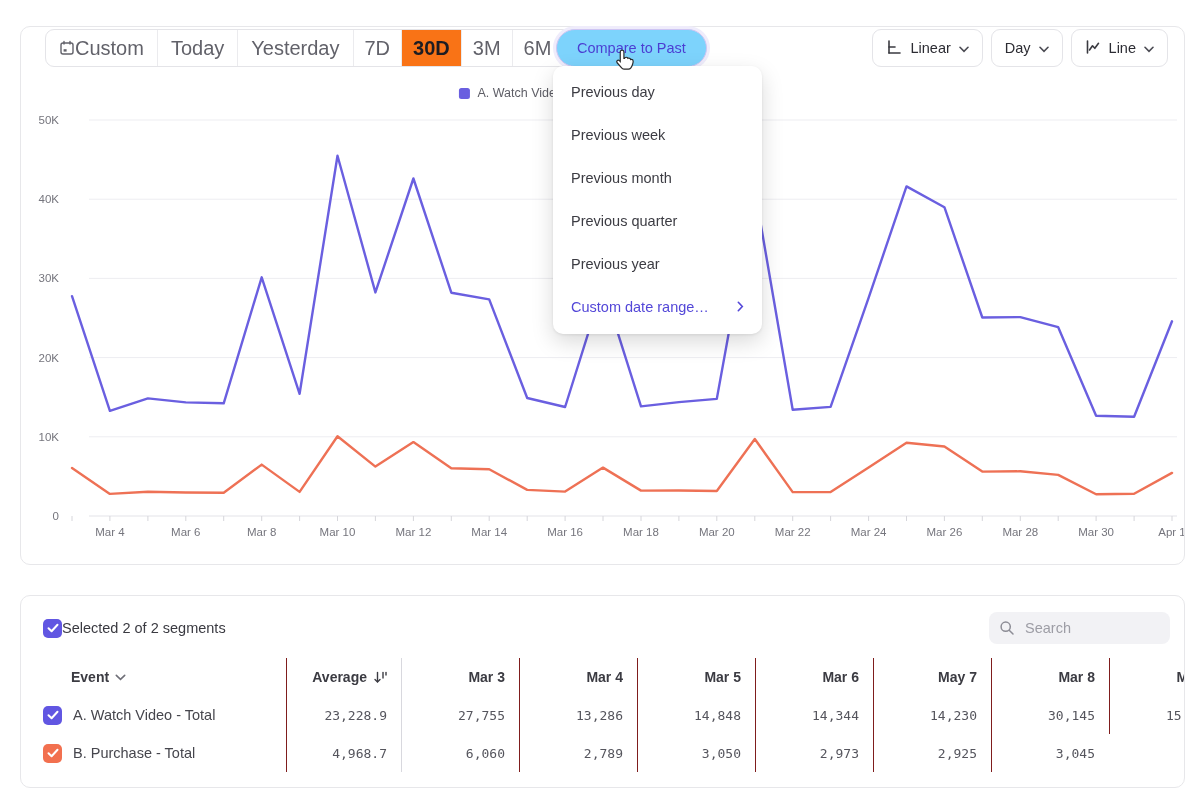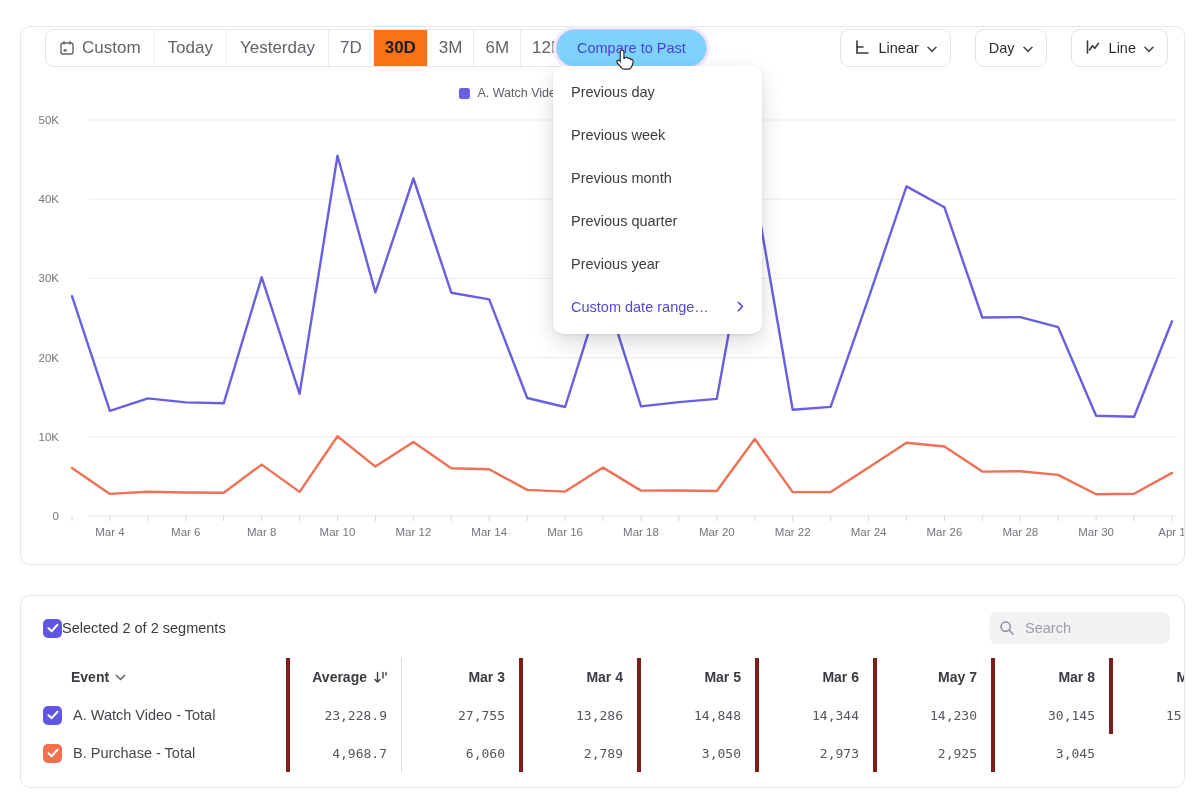--- a/index.html
+++ b/index.html
@@ -6,28 +6,28 @@
   body{
     width:1200px;height:802px;position:relative;overflow:hidden;
     background:#ffffff;color:#3c3c43;
     font-family:"Liberation Sans",sans-serif;
   }
   .card{background:#fff;border:1px solid #e7e7ea;border-radius:10px;box-sizing:border-box;}
   
   .chart-card{position:absolute;left:20px;top:26px;width:1165px;height:539px;}
   .toolbar{position:absolute;left:24px;right:16px;top:2px;height:38px;display:flex;align-items:center;}
   .segmented{display:flex;align-items:stretch;height:38px;border:1px solid #e4e4e8;border-radius:9px;overflow:hidden;box-sizing:border-box;background:#fff;}
-  .seg{display:flex;align-items:center;gap:7px;padding:0 13px;font-size:17px;color:#62626a;border-right:1px solid #ebebee;cursor:pointer;white-space:nowrap;justify-content:space-between;}
+  .seg{display:flex;align-items:center;padding:0 13px;font-size:20px;color:#62626a;border-right:1px solid #ebebee;cursor:pointer;white-space:nowrap;justify-content:space-between;}
   .seg.short{padding:0 11px;}
   .seg:last-child{border-right:none;}
   .seg.active{background:#f97316;color:#1d1d23;font-weight:700;}
   .compare-btn{position:absolute;left:511px;top:0;height:38px;padding:3px 20px;border-radius:19px;
     background:#7dd3fc;color:#4b3ed2;font-size:14.5px;font-weight:500;border:1px solid #cec5f3;
     display:flex;align-items:center;cursor:pointer;font-family:inherit;box-shadow:0 0 0 3px #efecfb;}
-  .toolbar-right{margin-left:auto;display:flex;gap:24px;align-items:center;}
+  .toolbar-right{margin-left:auto;display:flex;gap:8px;align-items:center;}
   .tbtn{height:38px;display:flex;align-items:center;gap:8px;padding:0 13px;border:1px solid #e4e4e8;
     border-radius:9px;background:#fff;font-size:14.5px;color:#2c2c33;cursor:pointer;font-family:inherit;}
   .chart-layer{position:absolute;left:0;top:0;width:1163px;height:537px;}
   .ylab{font:11.5px "Liberation Sans",sans-serif;fill:#75757d;text-anchor:end;}
   .xlab{font:11.5px "Liberation Sans",sans-serif;fill:#75757d;text-anchor:middle;}
   .legend{position:absolute;top:59px;left:50%;transform:translateX(-50%);display:flex;gap:22px;align-items:center;}
   .legend-item{display:flex;align-items:center;gap:8px;font-size:12.5px;color:#5e5e66;white-space:nowrap;}
   .swatch{width:11px;height:11px;border-radius:2.5px;flex:0 0 auto;}
   
   .menu{position:absolute;left:553px;top:66px;width:209px;background:#fff;border-radius:10px;
@@ -43,21 +43,21 @@
   .checkbox{width:19px;height:19px;border-radius:5px;display:flex;align-items:center;justify-content:center;flex:0 0 auto;cursor:pointer;}
   .search{position:absolute;right:-8px;top:0;width:181px;height:32px;background:#f2f2f5;border-radius:8px;
     display:flex;align-items:center;padding:0 10px;gap:8px;box-sizing:border-box;}
   .search input{border:none;outline:none;background:transparent;font-size:14.5px;width:130px;color:#3c3c43;font-family:inherit;}
   .search input::placeholder{color:#9d9da5;}
   .grid{display:grid;grid-template-columns:265px 115px repeat(7,118px);margin-top:14px;width:1206px;}
   .cell{height:38px;display:flex;align-items:center;box-sizing:border-box;}
   .cell.num{justify-content:flex-end;padding-right:14px;font-family:"DejaVu Sans Mono",monospace;font-size:13px;color:#55555d;white-space:nowrap;}
   .cell.head{font-size:14px;font-weight:700;color:#3b3b42;font-family:"Liberation Sans",sans-serif;}
   .cell.head.num{font-family:"Liberation Sans",sans-serif;gap:7px;}
-  .cell.sep{border-left:4px solid #7f1d1d;}
+  .cell.sep{border-left:1px solid #7f1d1d;}
   .cell.sep-strong{border-left:1px solid #d8d8de;}
   .event-cell{padding-left:22px;gap:11px;font-size:14.5px;color:#46464d;}
   .event-head{padding-left:50px;gap:6px;cursor:pointer;}
 </style>
 </head>
 <body>
 
 <section class="card chart-card">
 
   <div class="chart-layer">

